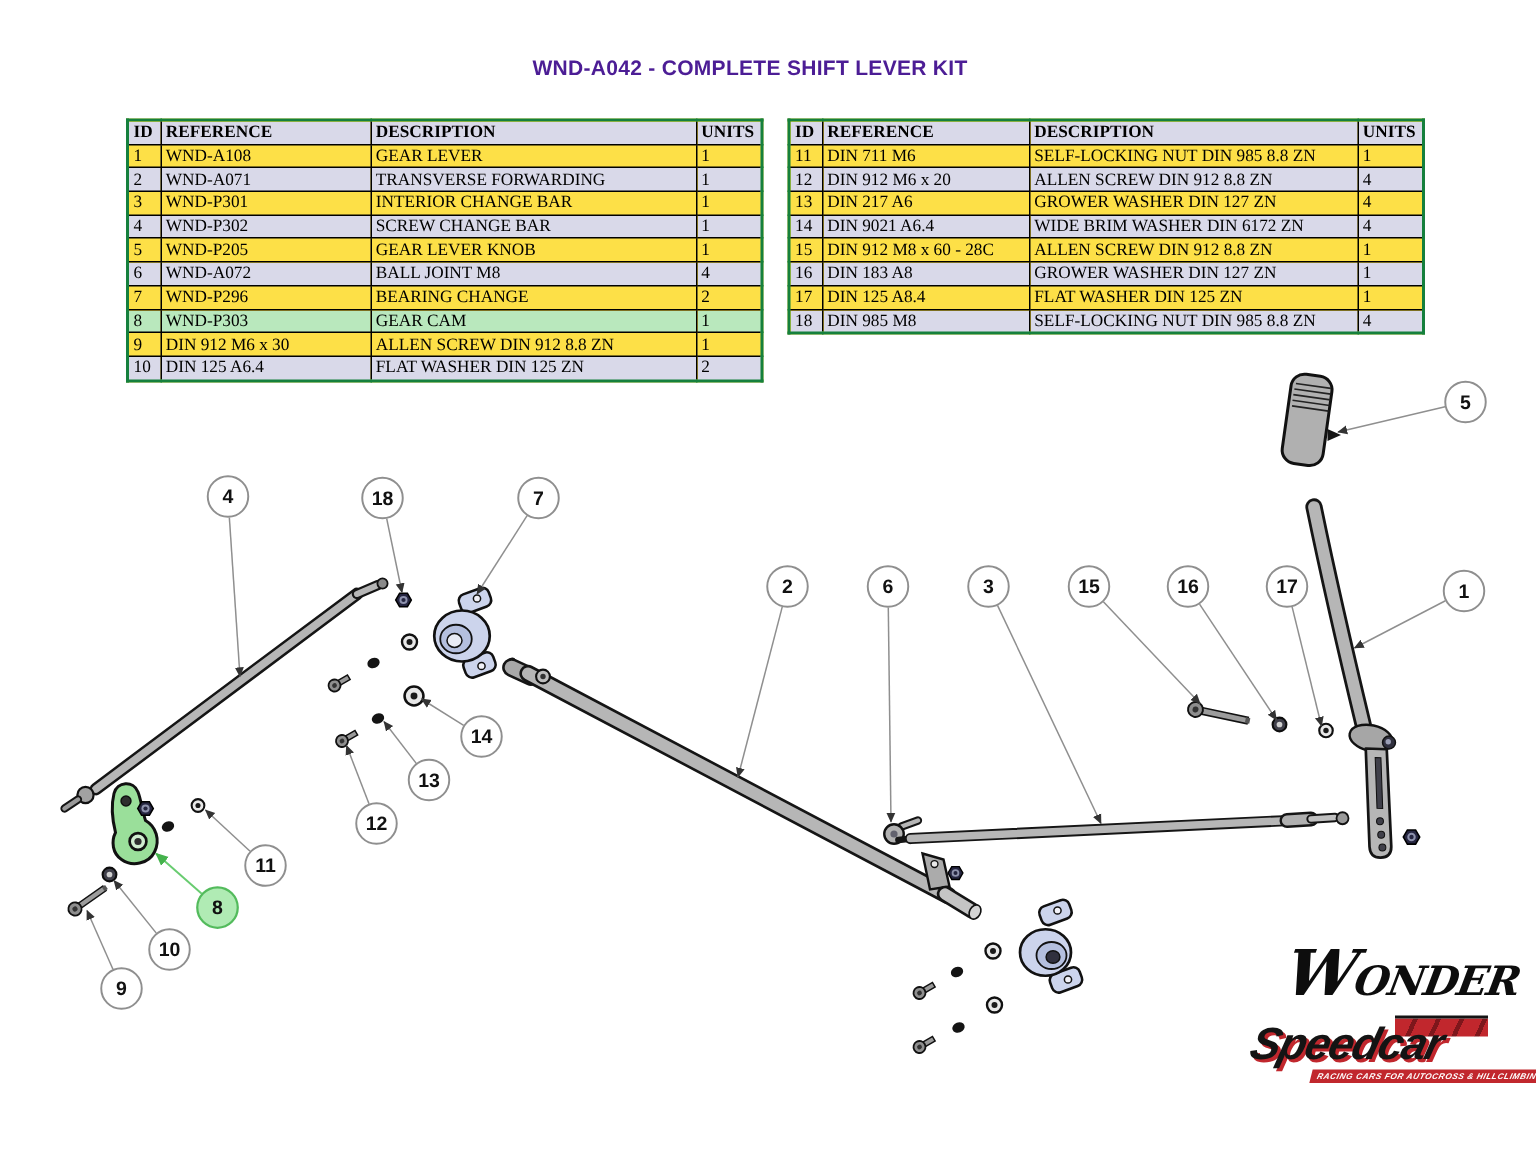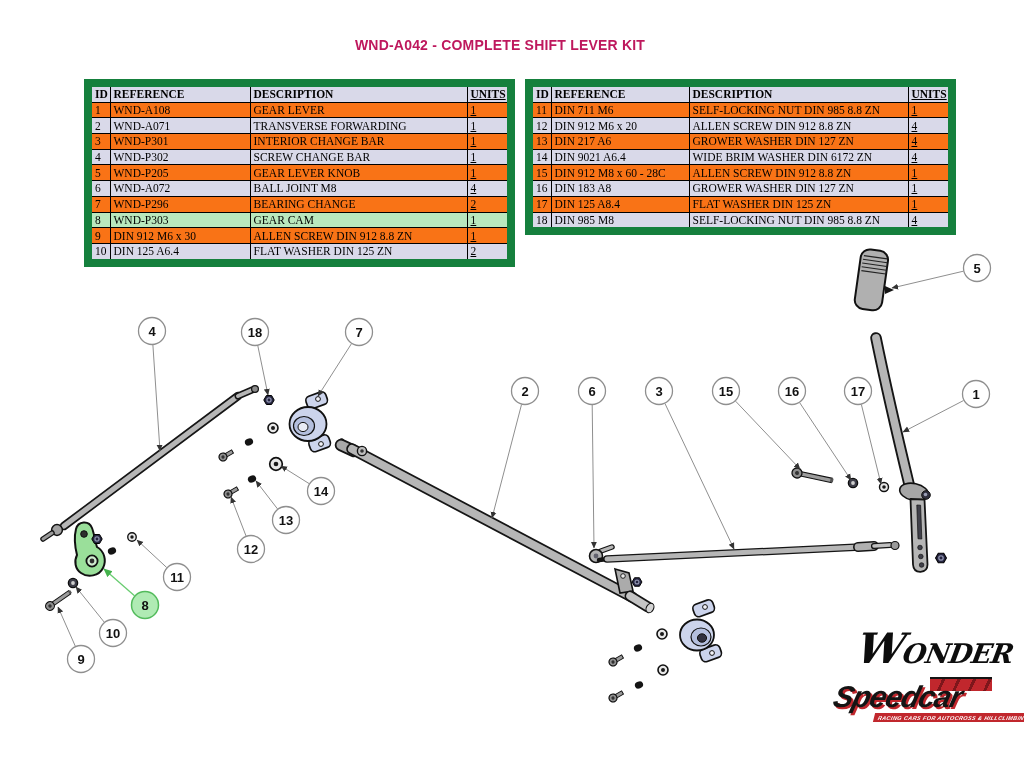--- a/index.html
+++ b/index.html
@@ -5,34 +5,34 @@
   :root{
     --row-alt:#d9d9e9;
     --hl-green:#b9e8bd;
     --brand-red:#c1272d;
   }
   html,body{margin:0;padding:0;background:#fff;}
   #page{position:relative;width:1024px;height:768px;background:#fff;overflow:hidden;
         font-family:"Liberation Sans",sans-serif;}
   
   #title{position:absolute;top:37px;left:0;width:1000px;text-align:center;
-         font-size:14px;font-weight:bold;color:#be185d;letter-spacing:.2px;z-index:3;}
+         font-size:14px;font-weight:bold;color:#4c1d95;letter-spacing:.2px;z-index:3;}
   
   table.parts{position:absolute;top:79px;border-collapse:collapse;table-layout:fixed;
-              border:8px solid #15803d;z-index:3;background:#f97316;
+              border:2px solid #15803d;z-index:3;background:#fde047;
               font-family:"Liberation Serif",serif;font-size:11.5px;color:#000;}
   #table-left{left:84px;width:423px;}
   #table-right{left:525px;width:423px;}
   table.parts th,table.parts td{border:1px solid #000;padding:0 3px;height:14.7px;
               line-height:1.05;overflow:hidden;white-space:nowrap;text-align:left;}
   table.parts th{background:var(--row-alt);font-weight:bold;}
   table.parts tbody tr:nth-child(even) td{background:var(--row-alt);}
   table.parts tbody tr.hl td{background:var(--hl-green) !important;}
   td.c-id,th.c-id{text-align:center;padding:0 1px;}
-  td.c-units,th.c-units{padding-left:5px;text-decoration:underline;}
+  td.c-units,th.c-units{padding-left:5px;}
   
   #diagram{position:absolute;top:0;left:0;z-index:1;}
   line.leader{stroke:#8f8f8f;stroke-width:1;}
   line.leader.hl{stroke:#68cc70;stroke-width:1.3;}
   circle.cobubble{fill:#fff;stroke:#8f8f8f;stroke-width:1.3;}
   circle.cobubble.hl{fill:#b0ebb4;stroke:#53bb5c;stroke-width:1.5;}
   text.conum{font-family:"Liberation Sans",sans-serif;font-size:13px;font-weight:bold;
              fill:#111;text-anchor:middle;}
   
   #wonder{position:absolute;top:624px;left:858px;width:150px;z-index:3;

